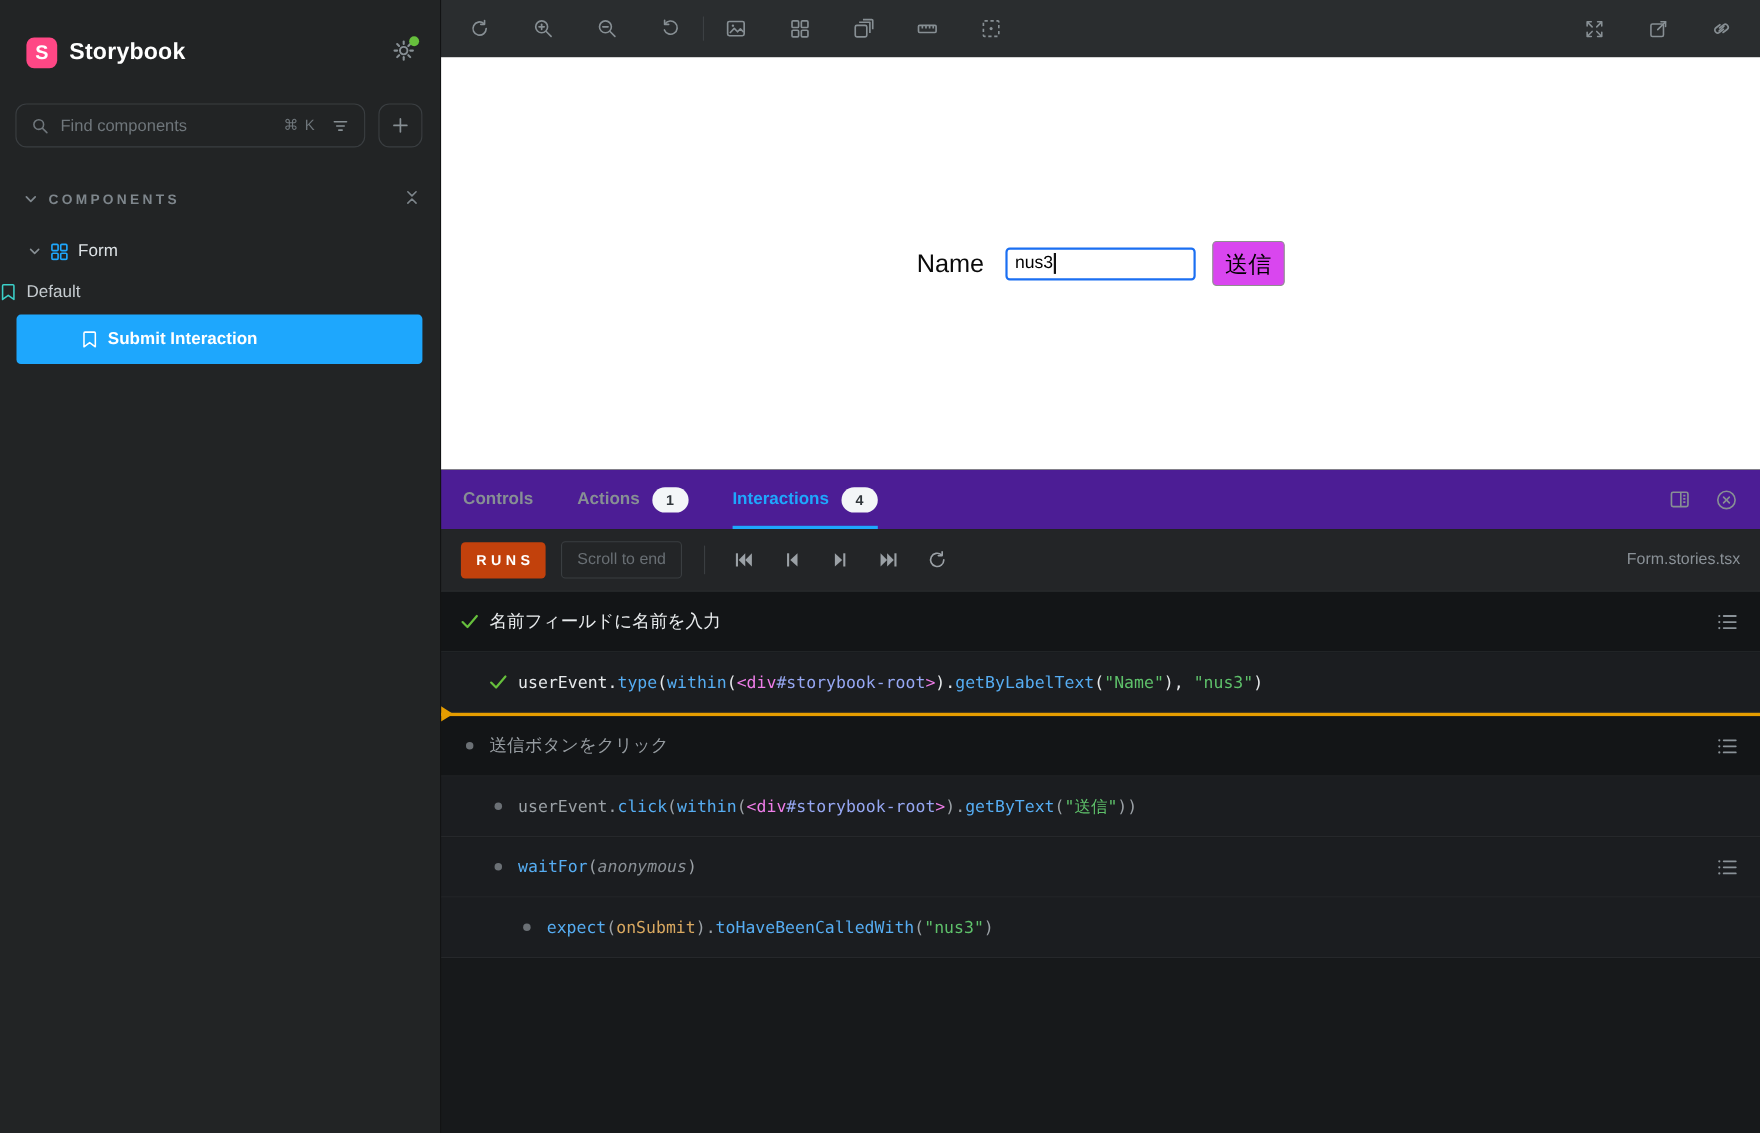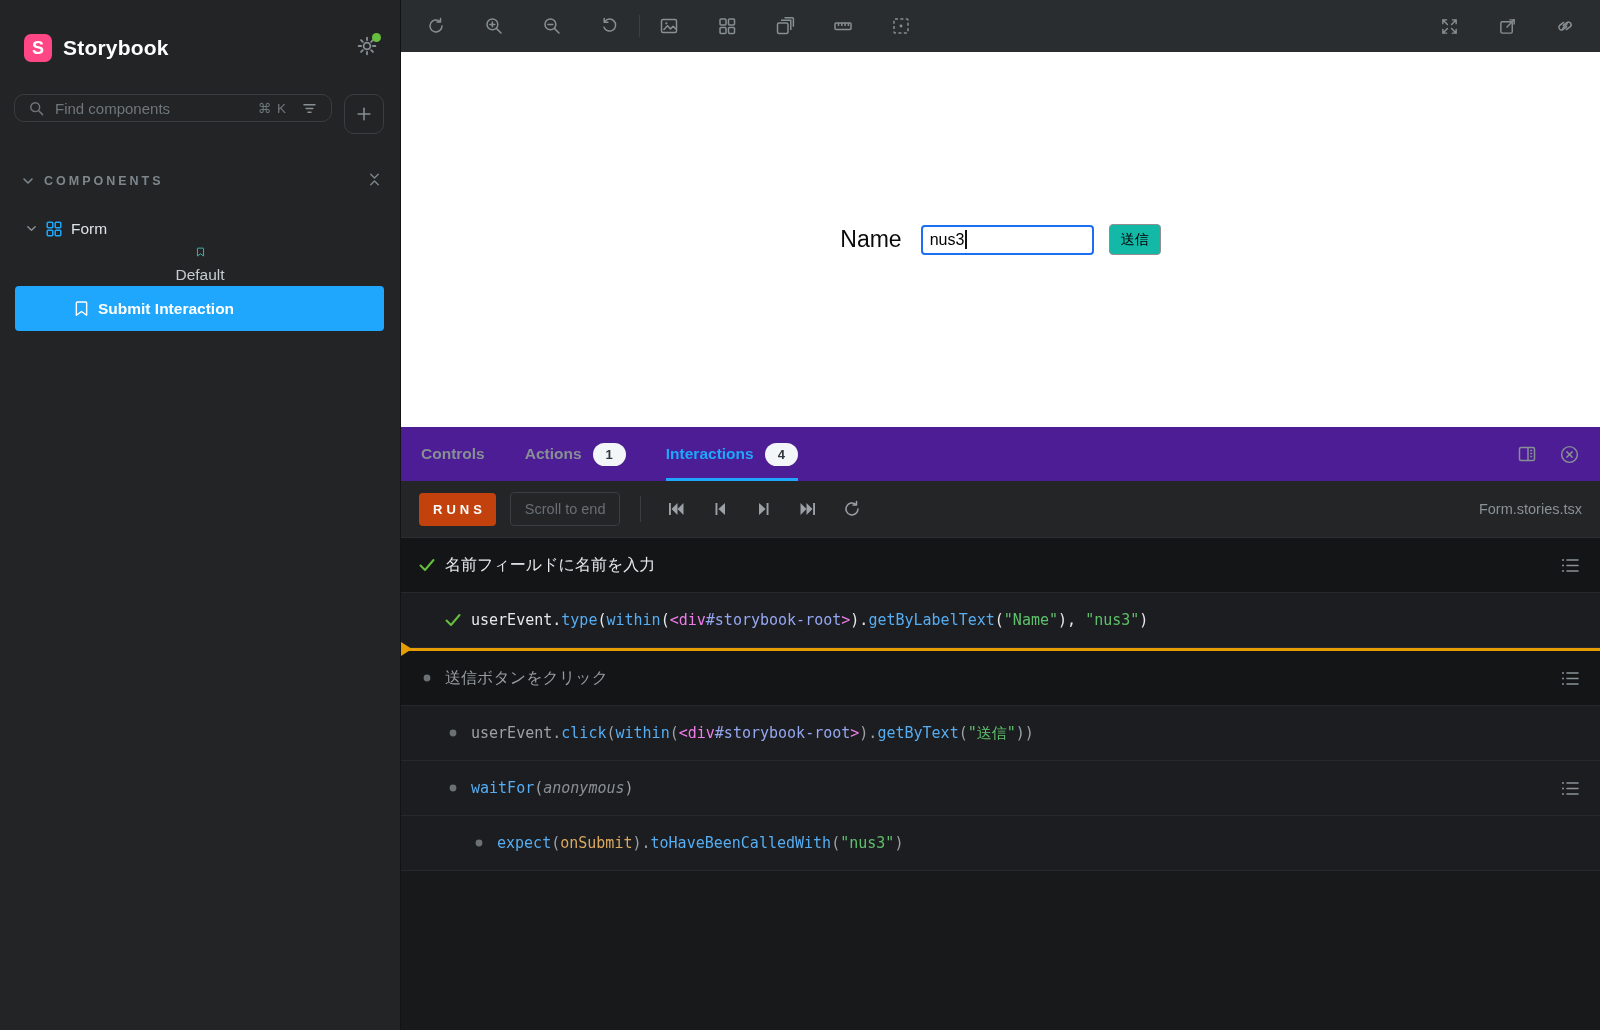--- a/index.html
+++ b/index.html
@@ -9,52 +9,52 @@
 
   
   .sidebar { width:400px; background:#222425; color:#c9cfd3; flex-shrink:0; display:flex; flex-direction:column; }
   .sb-header { display:flex; align-items:center; gap:11px; padding:34px 22px 0 24px; }
   .logo { width:28px; height:28px; border-radius:7px; background:#FF4785; color:#fff; font-weight:800;
     font-size:18px; display:flex; align-items:center; justify-content:center; }
   .brand { color:#fff; font-weight:800; font-size:21px; letter-spacing:.2px; }
   .gear-wrap { margin-left:auto; position:relative; cursor:pointer; }
   .gear-dot { position:absolute; top:-2px; right:-3px; width:9px; height:9px; border-radius:50%; background:#66BF3C; }
   .sb-searchrow { display:flex; gap:12px; margin:32px 16px 0 14px; }
-  .searchbox { flex:1; height:28px; border:1px solid #3a3e41; border-radius:10px; display:flex;
+  .searchbox { flex:1; height:40px; border:1px solid #3a3e41; border-radius:10px; display:flex;
     align-items:center; padding:0 13px; gap:10px; color:#6f767b; font-size:15px; cursor:text; }
   .searchbox .right { margin-left:auto; display:flex; align-items:center; gap:14px; }
   .shortcut { font-size:13.5px; color:#6f767b; letter-spacing:1px; }
   .plusbtn { width:40px; height:40px; border:1px solid #3a3e41; border-radius:10px; display:flex;
     align-items:center; justify-content:center; cursor:pointer; }
   .sb-section { display:flex; align-items:center; gap:10px; margin:38px 18px 0 22px;
     color:#7e868c; font-size:12.5px; font-weight:700; letter-spacing:3px; }
   .sb-section .collapse { margin-left:auto; cursor:pointer; }
   .tree { margin-top:20px; }
   .tree-row { height:37px; display:flex; align-items:center; gap:9px; font-size:15.5px; color:#dde2e5; cursor:pointer; }
   .row-component { padding-left:26px; }
-  .row-story { color:#c6ccd0;flex-direction:column; }
+  .row-story { color:#c6ccd0; }
   .tree-row.selected { margin:2px 16px 0 15px; height:45px; border-radius:4px; background:#1EA7FD;
     color:#fff; font-weight:700; padding-left:59px; }
 
   
   .main { flex:1; display:flex; flex-direction:column; border-left:1px solid #121314; }
   .toolbar { height:52px; background:#2a2d2f; display:flex; align-items:center; padding:0 18px; flex-shrink:0; }
   .tb-group { display:flex; align-items:center; gap:24px; }
   .tb-btn { width:34px; height:34px; display:flex; align-items:center; justify-content:center; cursor:pointer; }
   .tb-divider { width:1px; height:22px; background:#3c4043; margin:0 12px; }
   .tb-right { margin-left:auto; display:flex; align-items:center; gap:24px; }
 
   .canvas { height:375px; background:#ffffff; display:flex; align-items:center; justify-content:center; flex-shrink:0; }
   .storyform { display:flex; align-items:center; }
   .form-label { font-size:23px; color:#0b0b0b; margin-right:19px; }
   .tinput { width:173px; height:30px; border:2px solid #1b6ff2; border-radius:4px; background:#fff;
     display:flex; align-items:center; padding:0 7px; font-size:16px; color:#000; cursor:text; }
   .caret { width:1.5px; height:19px; background:#111; margin-left:1px; }
-  .submitbtn { margin-left:15px; height:31px; padding:0 11px; background:#14b8a6; border:1px solid #8f8f8f;
-    border-radius:4px; font-size:14px; color:#000; cursor:pointer; font-family:inherit; }
+  .submitbtn { margin-left:15px; height:41px; padding:0 11px; background:#d946ef; border:1px solid #8f8f8f;
+    border-radius:4px; font-size:21px; color:#000; cursor:pointer; font-family:inherit; }
 
   
   .panel { flex:1; background:#17191b; display:flex; flex-direction:column; overflow:hidden; }
   .tabbar { height:54px; background:#4c1d95; display:flex; align-items:stretch; padding:0 20px; flex-shrink:0; }
   .tab { display:flex; align-items:center; gap:11px; margin-right:40px; font-size:15.5px; font-weight:700;
     color:#878f94; border-bottom:3px solid transparent; padding-top:3px; cursor:pointer; }
   .tab.active { color:#1EA7FD; border-bottom-color:#1EA7FD; }
   .badge { background:#f3f6f8; color:#30363b; border-radius:20px; padding:4px 13px; font-size:13px; font-weight:700; }
   .tabbar-right { margin-left:auto; display:flex; align-items:center; gap:22px; }
   .tb-icon { cursor:pointer; display:flex; }

